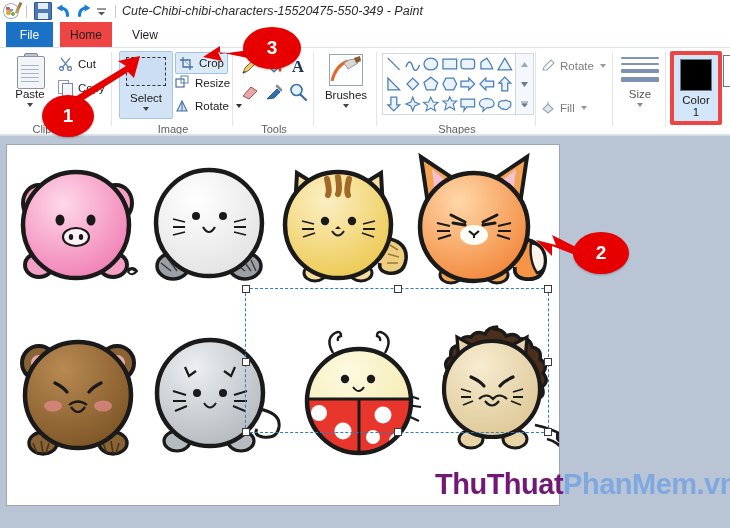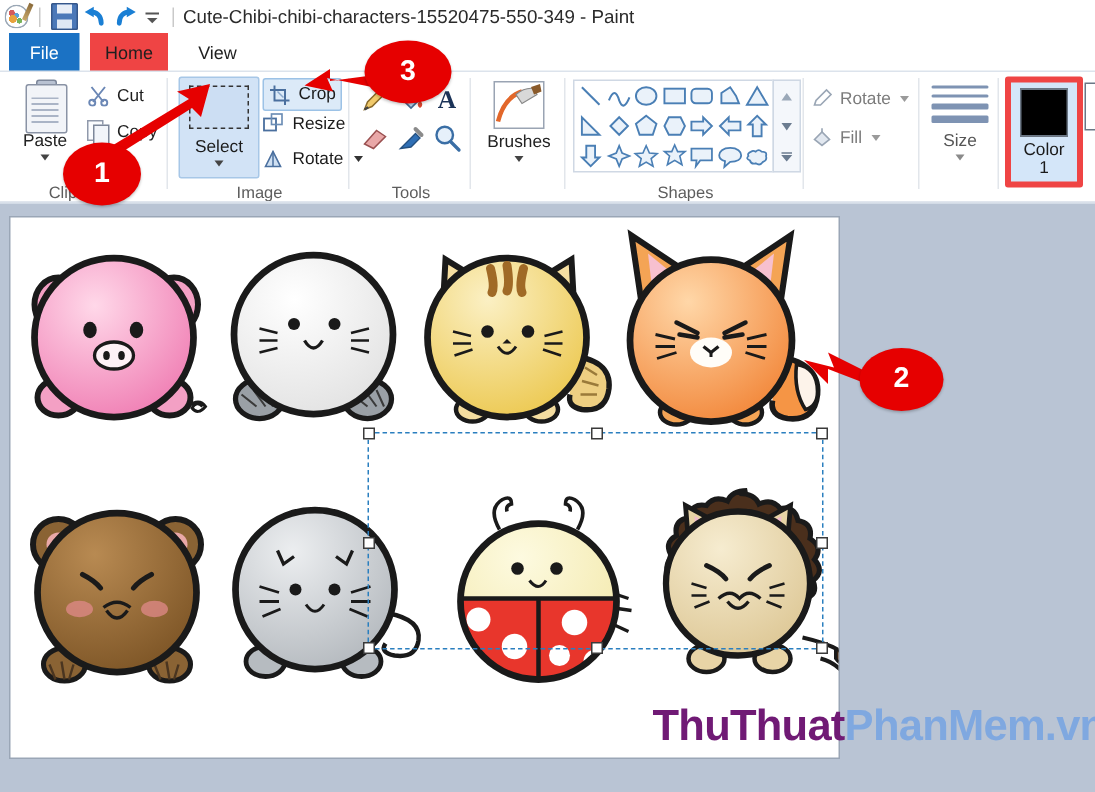--- a/index.html
+++ b/index.html
@@ -34,20 +34,21 @@
   .ic-save:before{content:"";position:absolute;left:3px;top:0px;width:10px;height:6px;background:#e8eef7;}
   .ic-save:after{content:"";position:absolute;left:3px;bottom:0px;width:10px;height:6px;background:#dfe8f4;}
   
   .ic-undo,.ic-redo{width:17px;height:16px;}
   .arrowpath{fill:none;stroke:#1a7fd4;stroke-width:3.2;stroke-linecap:round;}
   .arrowhead{fill:#1a7fd4;}
   .ic-qatdrop{width:13px;height:14px;}
   #titletext{
     flex:1;font-size:12.5px;color:#2b2b2b;white-space:nowrap;overflow:hidden;
     padding-left:2px;
+    font-style:italic;
   }
   
   #tabstrip{
     position:absolute;left:0;top:22px;width:730px;height:26px;
     background:#ffffff;
   }
   #tabstrip:after{content:"";position:absolute;left:0;bottom:0;width:730px;height:1px;background:#dce3ec;}
   .tab{
     position:absolute;top:0;height:26px;display:flex;align-items:center;justify-content:center;
     font-size:12px;color:#1f1f1f;cursor:default;
@@ -126,21 +127,21 @@
   .sh{width:18px;height:18px;margin-right:1px;}
   .shapescroll{position:absolute;left:137px;top:5px;width:17px;height:60px;
      background:#f4f7fb;border:1px solid #cfd8e4;display:flex;flex-direction:column;
      align-items:center;justify-content:space-around;}
   .sb{width:9px;height:7px;}
 
   
   #g-of{left:537px;width:76px;}
   .of-item{position:absolute;left:4px;display:flex;align-items:center;gap:4px;font-size:11.5px;color:#7b7b7b;}
   #outline-item{top:10px;}
-  #fill-item{top:36px;}
+  #fill-item{top:52px;}
 
   
   #g-size{left:614px;width:52px;}
   .size-btn{position:absolute;left:4px;top:4px;width:44px;height:66px;display:flex;flex-direction:column;align-items:center;}
   .size-lines{width:38px;margin-top:5px;}
   .size-lines div{background:#7e93b3;margin-bottom:4px;border-radius:1px;}
   .size-lbl{font-size:11.5px;color:#555;margin-top:2px;}
 
   
   #g-colors{left:667px;width:63px;}

